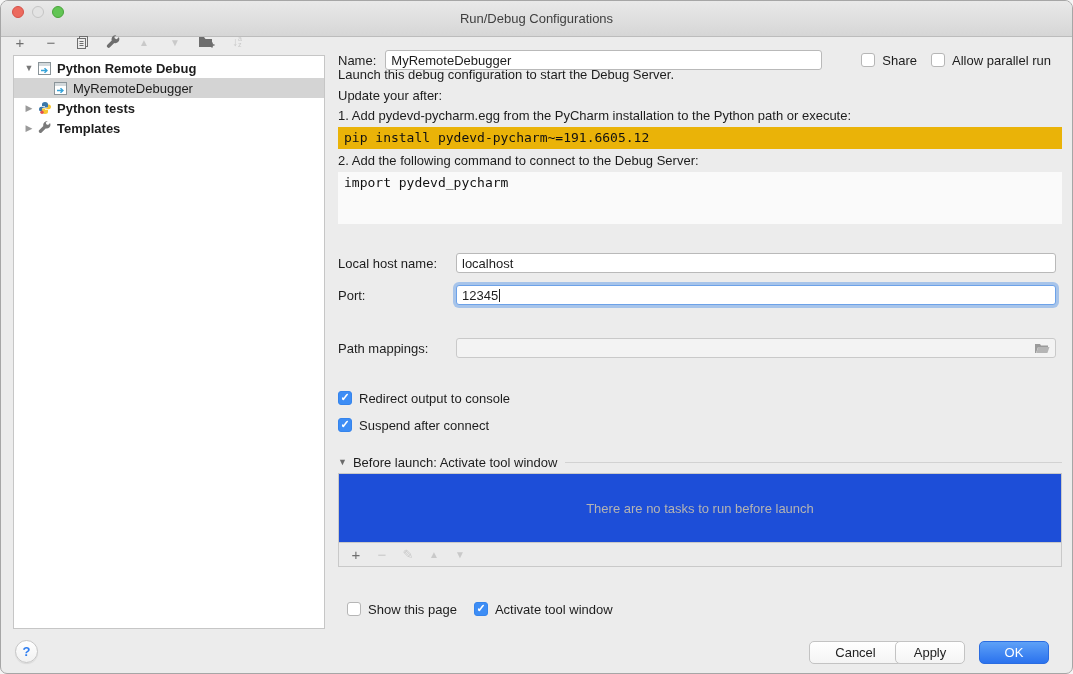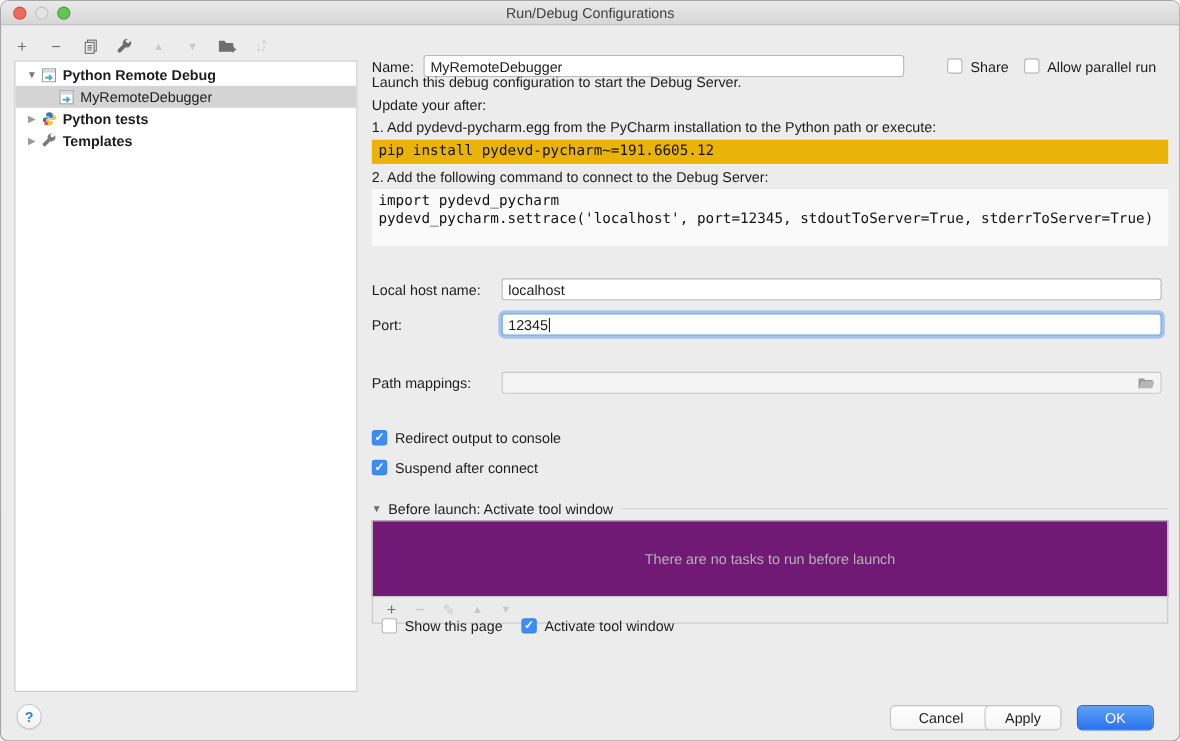--- a/index.html
+++ b/index.html
@@ -4,21 +4,21 @@
 <style>
   * { margin:0; padding:0; box-sizing:border-box; }
   html,body { background:#f5f5f5; font-family:"Liberation Sans", sans-serif; }
   #window {
     position:relative; width:1073px; height:674px;
     background:#ececec; border:1px solid #a6a6a6; border-radius:8px 8px 7px 7px;
     overflow:hidden; font-size:13px; color:#1d1d1d;
   }
   
   #titlebar {
-    position:absolute; left:0; top:0; width:100%; height:22px;
+    position:absolute; left:0; top:0; width:100%; height:36px;
     background:linear-gradient(#e9e9e9,#d6d6d6); border-bottom:1px solid #bcbcbc;
     display:flex; align-items:center; justify-content:center;
   }
   .title-text { font-size:13px; color:#3f3f3f; }
   .traffic { position:absolute; left:11px; top:5px; display:flex; gap:8px; }
   .light { width:12px; height:12px; border-radius:50%; }
   .light.red   { background:#ec6a5e; border:1px solid #d55148; }
   .light.gray  { background:#e3e3e3; border:1px solid #c4c4c4; }
   .light.green { background:#62c554; border:1px solid #4aa33c; }
 
@@ -67,21 +67,21 @@
         flex:0 0 14px; position:relative; }
   .cb.checked { background:#3d8df5; border-color:#3584ec; }
   .cb.checked::after { content:"✓"; position:absolute; left:1.5px; top:-1px; color:#fff; font-size:11px; font-weight:bold; }
   .cbl { margin-left:7px; }
 
   .bl-header { display:flex; align-items:center; }
   .bl-header .disc { font-size:9px; color:#6b6b6b; margin-right:6px; }
   .bl-header .hline { flex:1; height:1px; background:#d2d2d2; margin-left:8px; }
   #tasks-box {
     position:absolute; left:0; top:450px; width:724px; height:70px;
-    background:#701a75; border:1px solid #c9c9c9;
+    background:#1d4ed8; border:1px solid #c9c9c9;
     display:flex; align-items:center; justify-content:center;
   }
   #tasks-box .empty { color:#b3b3b3; }
   #tasks-toolbar {
     position:absolute; left:0; top:519px; width:724px; height:25px;
     background:#ebebeb; border:1px solid #c9c9c9;
     display:flex; align-items:center; gap:12px; padding-left:10px;
   }
 
   
@@ -202,21 +202,21 @@
       <span class="cbl">Share</span>
       <span class="cb" style="margin-left:14px;"></span>
       <span class="cbl">Allow parallel run</span>
     </div>
 
     <div class="prow txt" style="top:43px;">Launch this debug configuration to start the Debug Server.</div>
     <div class="prow txt" style="top:64px;">Update your after:</div>
     <div class="prow txt" style="top:84px;">1. Add pydevd-pycharm.egg from the PyCharm installation to the Python path or execute:</div>
     <div class="code" style="top:104px; height:22px;">pip install pydevd-pycharm~=191.6605.12</div>
     <div class="prow txt" style="top:129px;">2. Add the following command to connect to the Debug Server:</div>
-    <div class="code" style="top:149px; height:52px; background:#fafafa;"><span style="display:block;">import pydevd_pycharm</span><span style="display:block;">pydevd_pycharm.settrace('localhost', port=12345, stdoutToServer=True, stderrToServer=True)</span></div>
+    <div class="code" style="top:149px; height:52px; background:#fafafa;"><span style="display:block;">import pydevd_pycharm</span></div>
 
     <div class="prow" style="top:229px; height:22px;">
       <span>Local host name:</span>
       <div class="field" style="position:absolute; left:118px; width:600px;">
         <span>localhost</span>
       </div>
     </div>
 
     <div class="prow" style="top:261px; height:22px;">
       <span>Port:</span>
@@ -259,21 +259,21 @@
     </div>
 
     <div id="tasks-toolbar">
       <span class="tbi" style="width:14px;">+</span>
       <span class="tbi disabled" style="width:14px;">−</span>
       <span class="tbi disabled" style="width:14px; font-size:13px;">✎</span>
       <span class="tbi small disabled" style="width:14px;">▲</span>
       <span class="tbi small disabled" style="width:14px;">▼</span>
     </div>
 
-    <div class="prow" style="top:536px; height:20px;">
+    <div class="prow" style="top:576px; height:20px;">
       <span class="cb" style="margin-left:9px;"></span>
       <span class="cbl">Show this page</span>
       <span class="cb checked" style="margin-left:17px;"></span>
       <span class="cbl">Activate tool window</span>
     </div>
   </div>
 
   <div id="help-btn">
     <span>?</span>
   </div>

